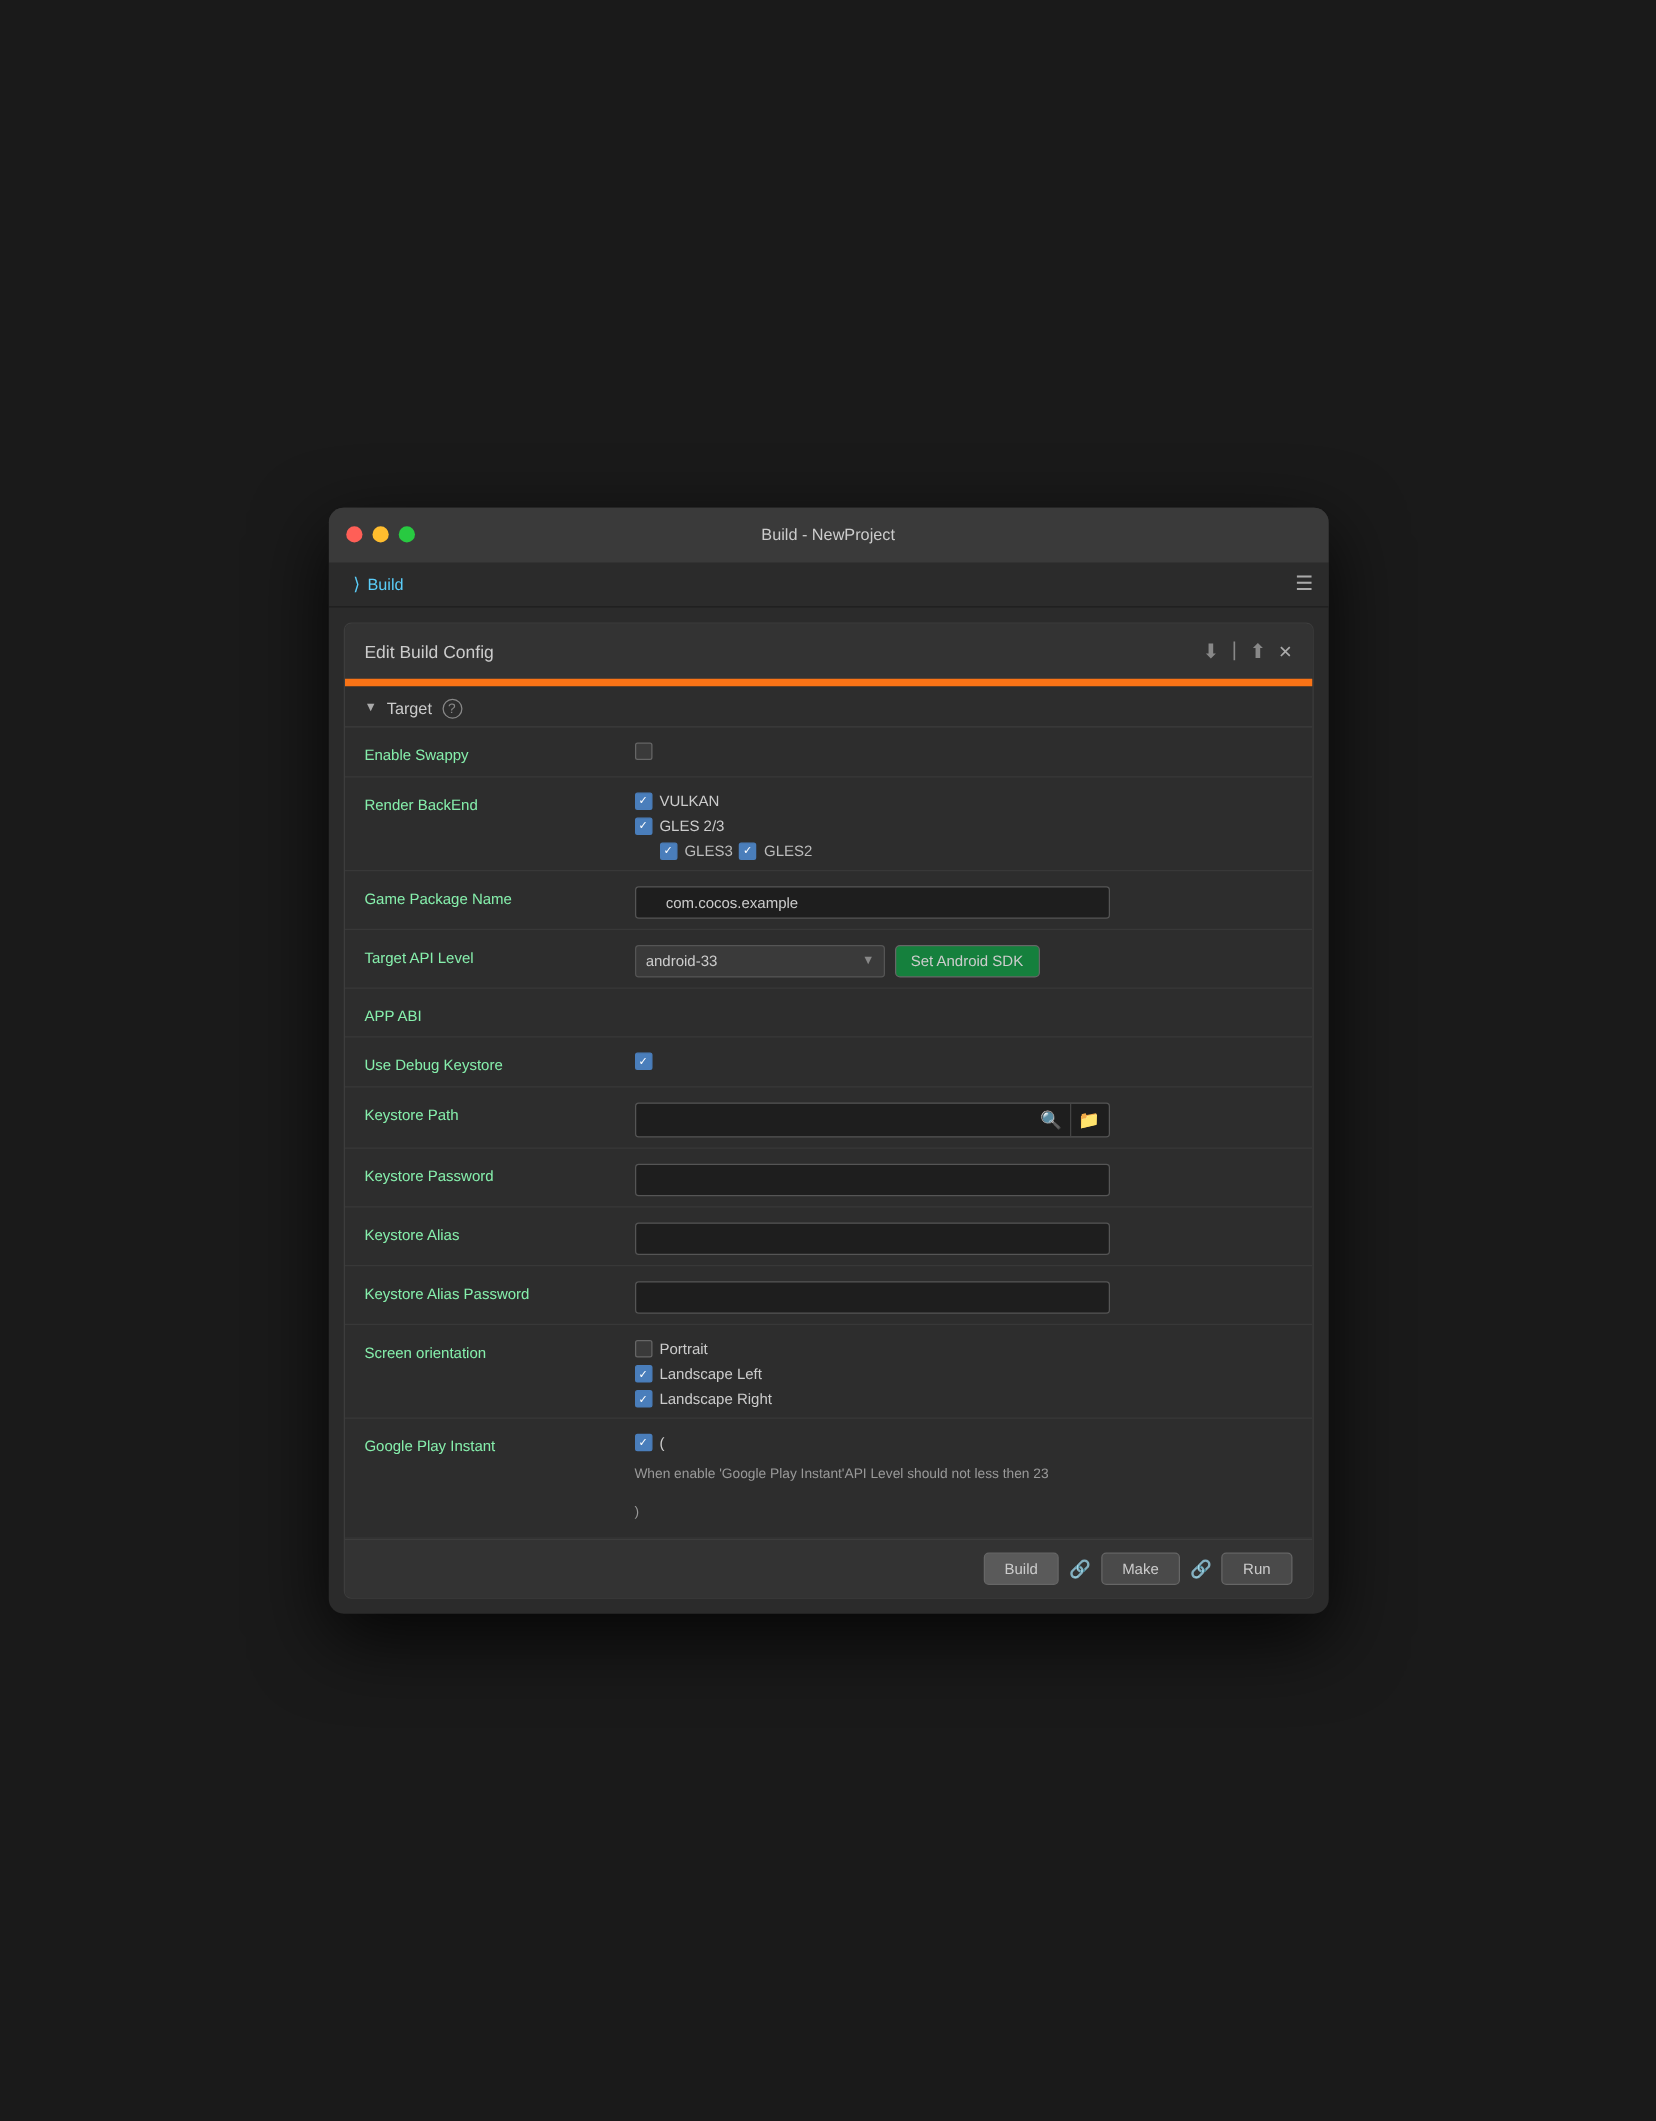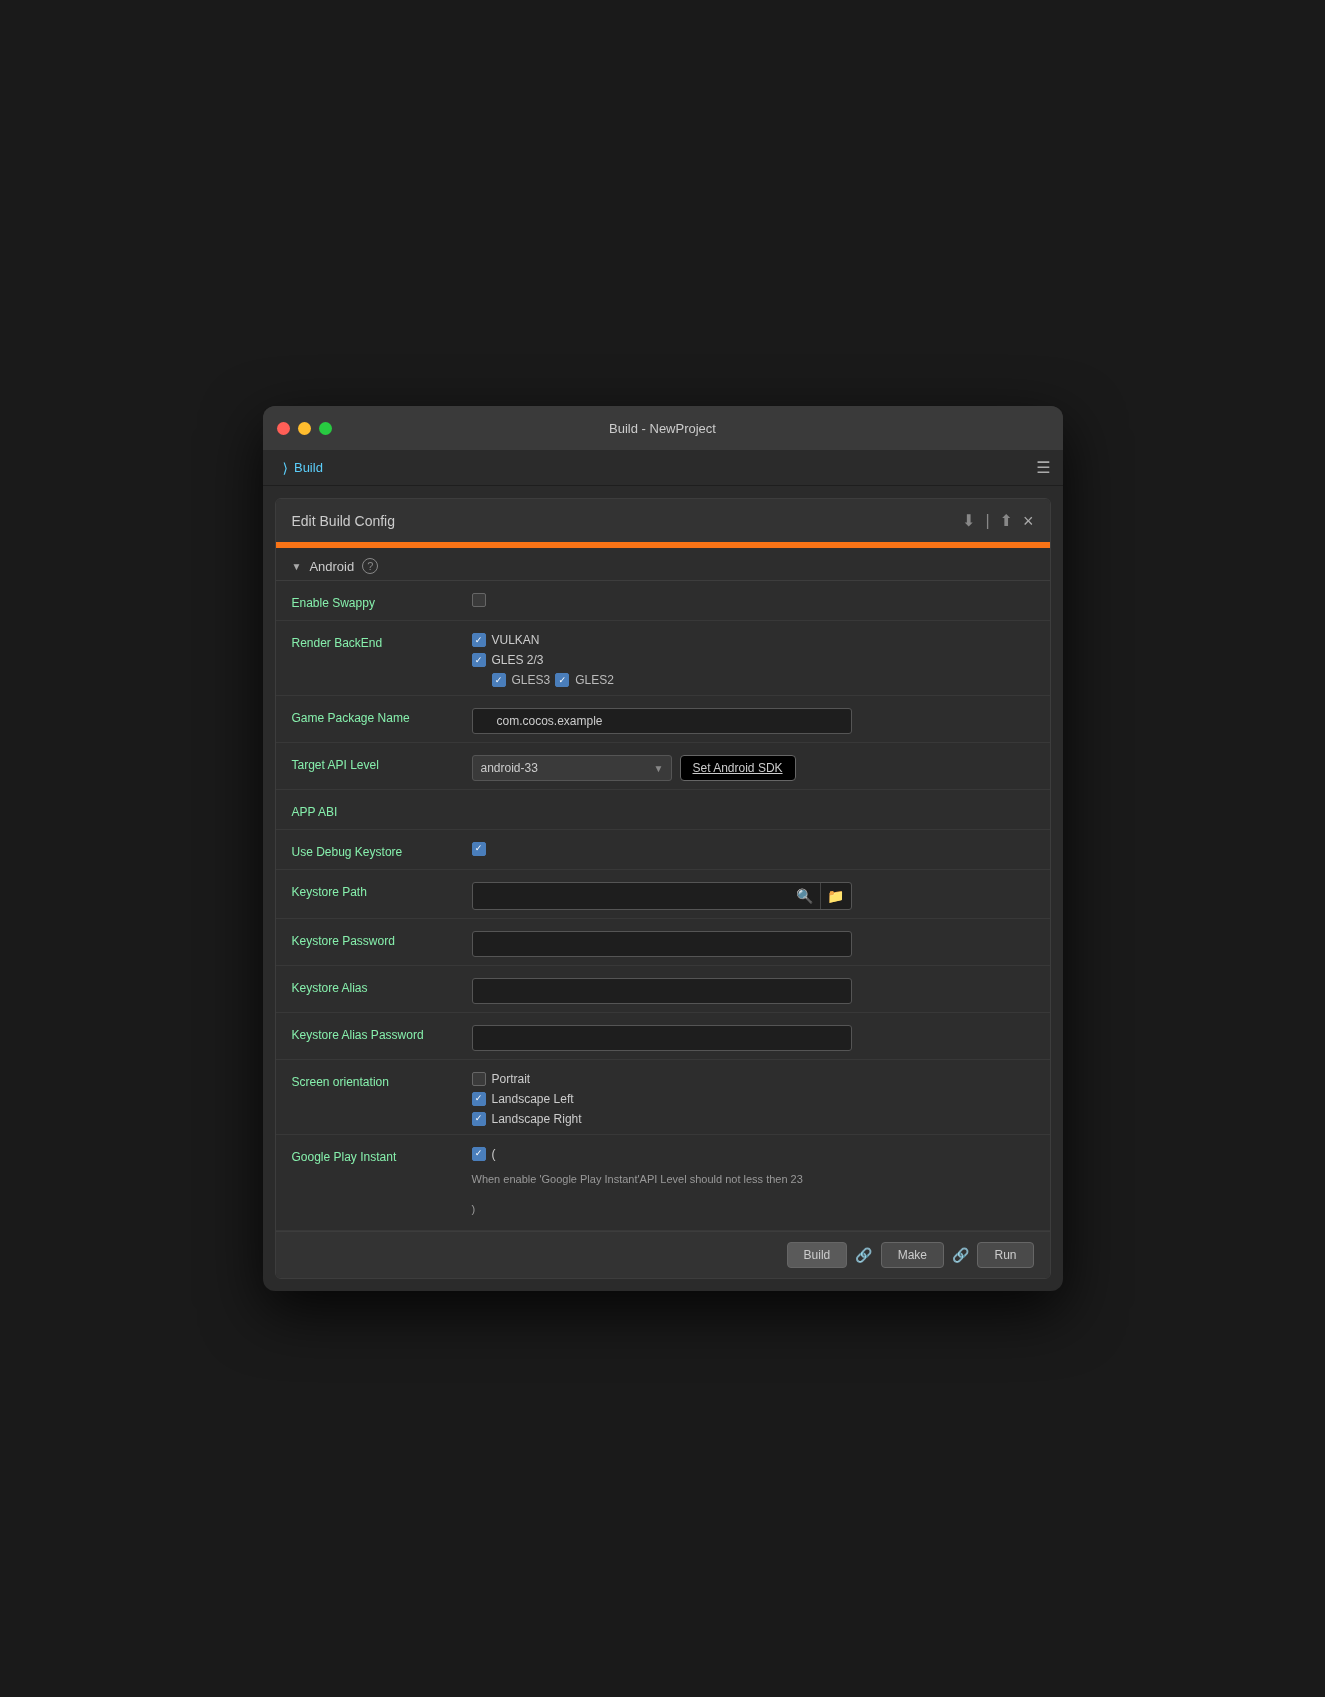--- a/index.html
+++ b/index.html
@@ -182,20 +182,21 @@
       min-width: 180px;
       padding-top: 6px;
       line-height: 1.4;
     }
     .form-controls {
       flex: 1;
       display: flex;
       flex-direction: column;
       gap: 6px;
       padding-top: 4px;
+      margin-left: 36px;
     }
     .form-controls-row {
       display: flex;
       align-items: center;
       gap: 8px;
     }
 
     
     .checkbox-item {
       display: flex;
@@ -287,23 +288,22 @@
       border: 1px solid #666666;
       border-radius: 4px;
       color: #cccccc;
       font-size: 12px;
       padding: 4px 12px;
       height: 26px;
       cursor: pointer;
       white-space: nowrap;
     }
     .btn-primary {
-      background: #000000;
+      background: #15803d;
       border-color: #666666;
-      text-decoration: underline;
     }
 
     
     .input-with-icons {
       display: flex;
       align-items: center;
       background: #1e1e1e;
       border: 1px solid #555555;
       border-radius: 3px;
       overflow: hidden;
@@ -397,21 +397,21 @@
       <div class="dialog-actions">
         <span class="dialog-action-icon">⬇</span>
         <span class="dialog-action-icon">|</span>
         <span class="dialog-action-icon">⬆</span>
         <span class="close-icon">×</span>
       </div>
     </div>
 
     <div class="section-header">
       <span class="collapse-icon">▼</span>
-      <span class="section-title">Android</span>
+      <span class="section-title">Target</span>
       <div class="help-icon">?</div>
     </div>
 
     <div class="form-container">
 
       <div class="form-row">
         <span class="form-label">Enable Swappy</span>
         <div class="form-controls">
           <div class="checkbox"></div>
         </div>

